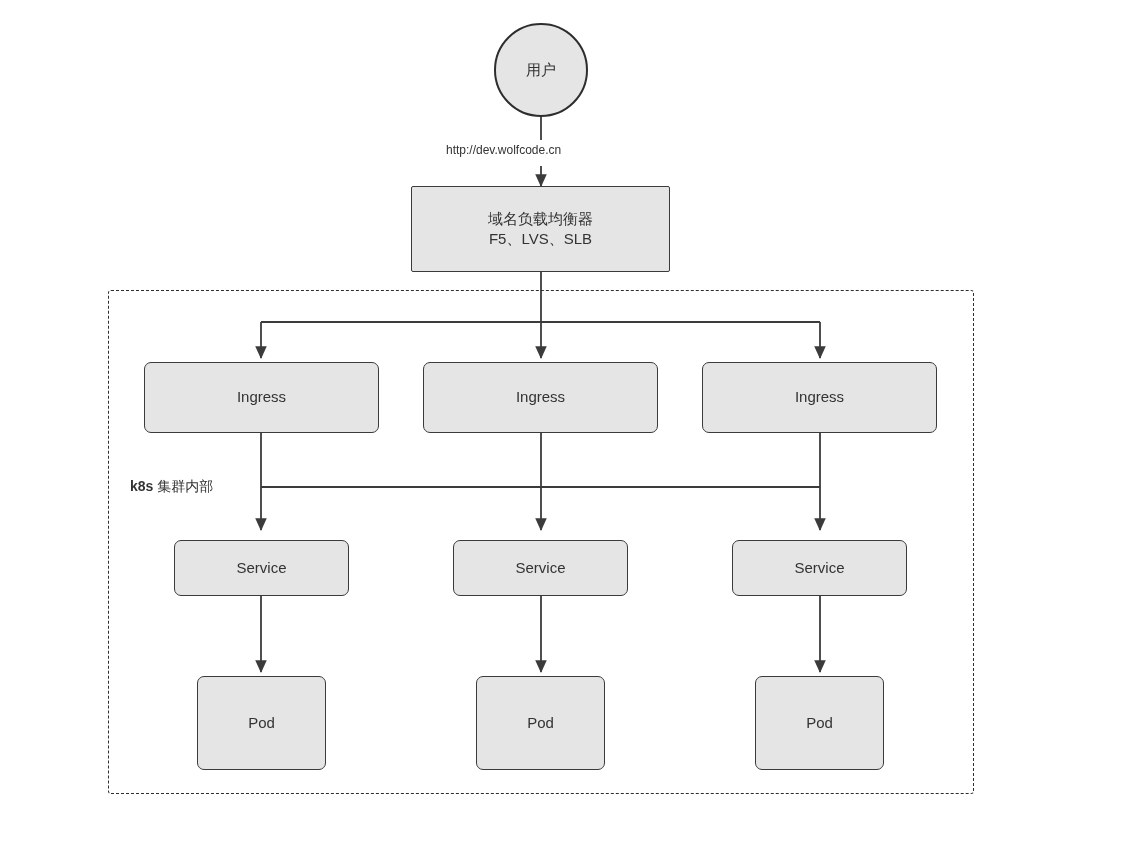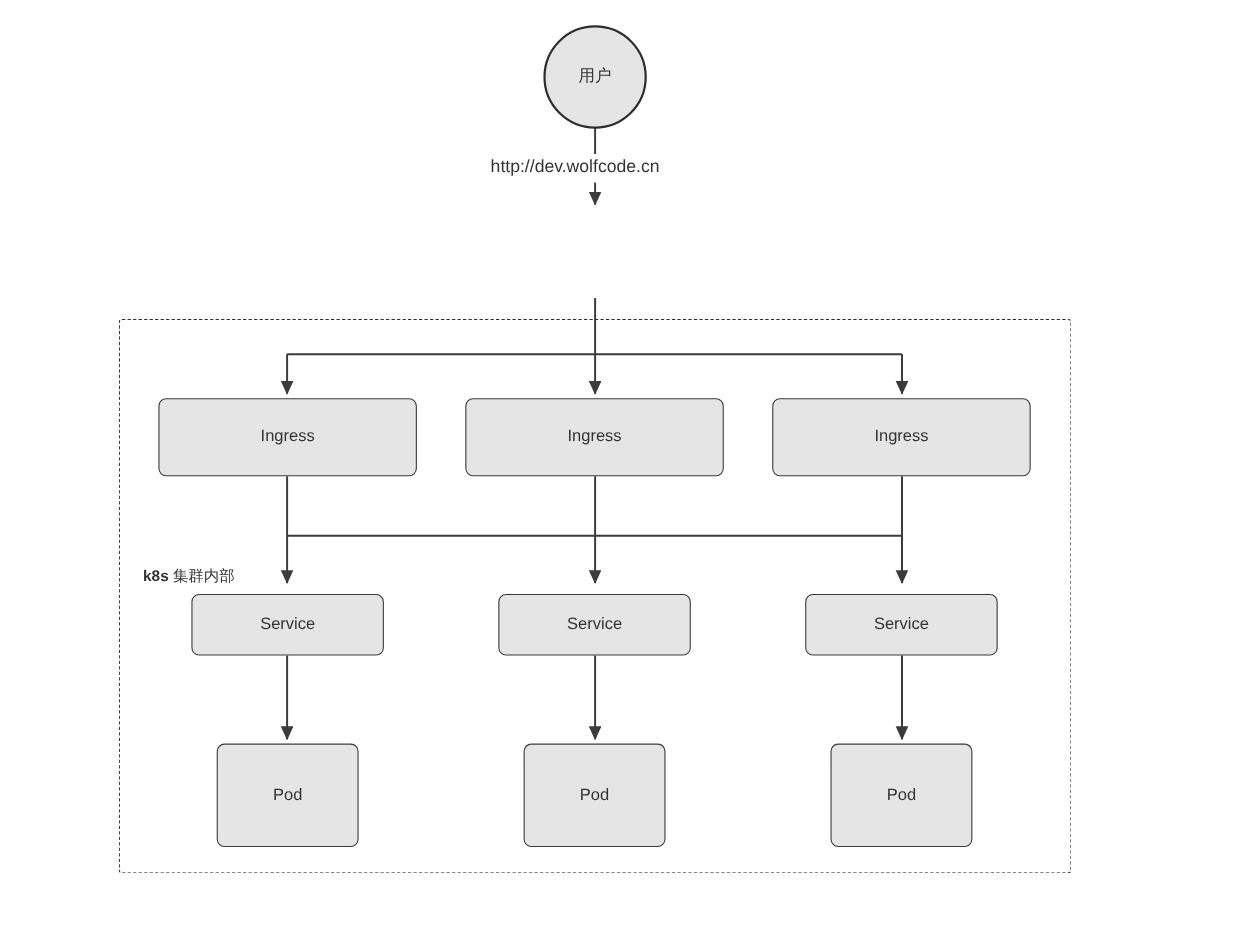--- a/index.html
+++ b/index.html
@@ -48,25 +48,24 @@
   .sharp {
     border-radius: 2px;
   }
   .label {
     position: absolute;
     color: #333333;
     font-size: 15px;
     white-space: nowrap;
   }
   .label.url {
-    font-size: 16px;
+    font-size: 12px;
   }
   .label.cluster {
     font-size: 14px;
-    margin-top: 37px;
   }
   .label.cluster b {
     font-weight: bold;
   }
   .cluster-box {
     position: absolute;
     box-sizing: border-box;
     border: 1.8px dashed #2d2d2d;
     border-radius: 3px;
     background: transparent;
@@ -113,20 +112,22 @@
   <div class="cluster-box" style="left:108px; top:290px; width:866px; height:504px;"></div>
 
   <div class="cluster-mask" style="left:122px; top:476px; width:128px; height:22px;"></div>
 
   <div class="label cluster" style="left:130px; top:478px;"><b>k8s</b><span> 集群内部</span></div>
 
   <div class="node circle" style="left:494px; top:23px; width:94px; height:94px;">用户</div>
 
   <div class="label url" style="left:446px; top:143px;">http://dev.wolfcode.cn</div>
 
+  <div class="node sharp" style="left:411px; top:186px; width:259px; height:86px;">域名负载均衡器
+F5、LVS、SLB</div>
 
   <div class="node rounded" style="left:144px; top:362px; width:235px; height:71px;">Ingress</div>
   <div class="node rounded" style="left:423px; top:362px; width:235px; height:71px;">Ingress</div>
   <div class="node rounded" style="left:702px; top:362px; width:235px; height:71px;">Ingress</div>
 
   <div class="node rounded" style="left:174px; top:540px; width:175px; height:56px;">Service</div>
   <div class="node rounded" style="left:453px; top:540px; width:175px; height:56px;">Service</div>
   <div class="node rounded" style="left:732px; top:540px; width:175px; height:56px;">Service</div>
 
   <div class="node rounded" style="left:197px; top:676px; width:129px; height:94px;">Pod</div>

